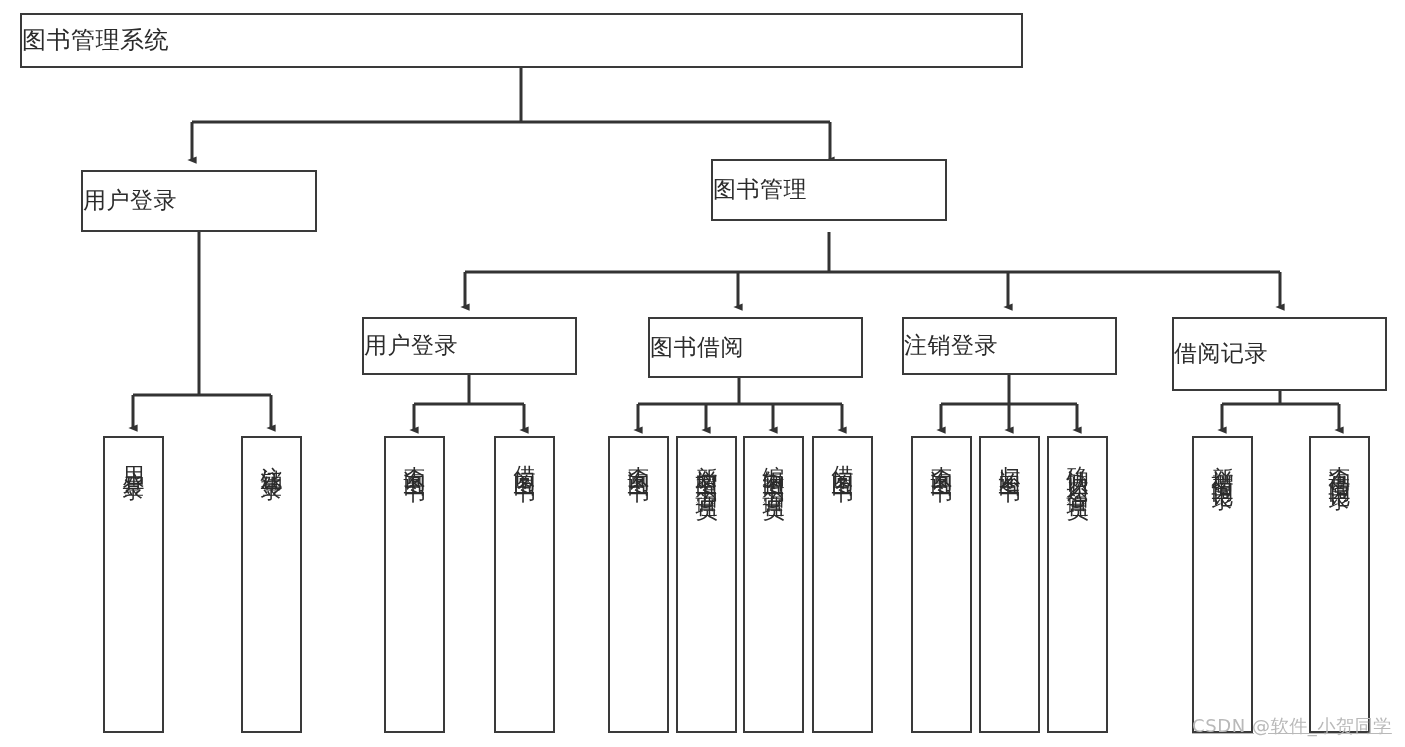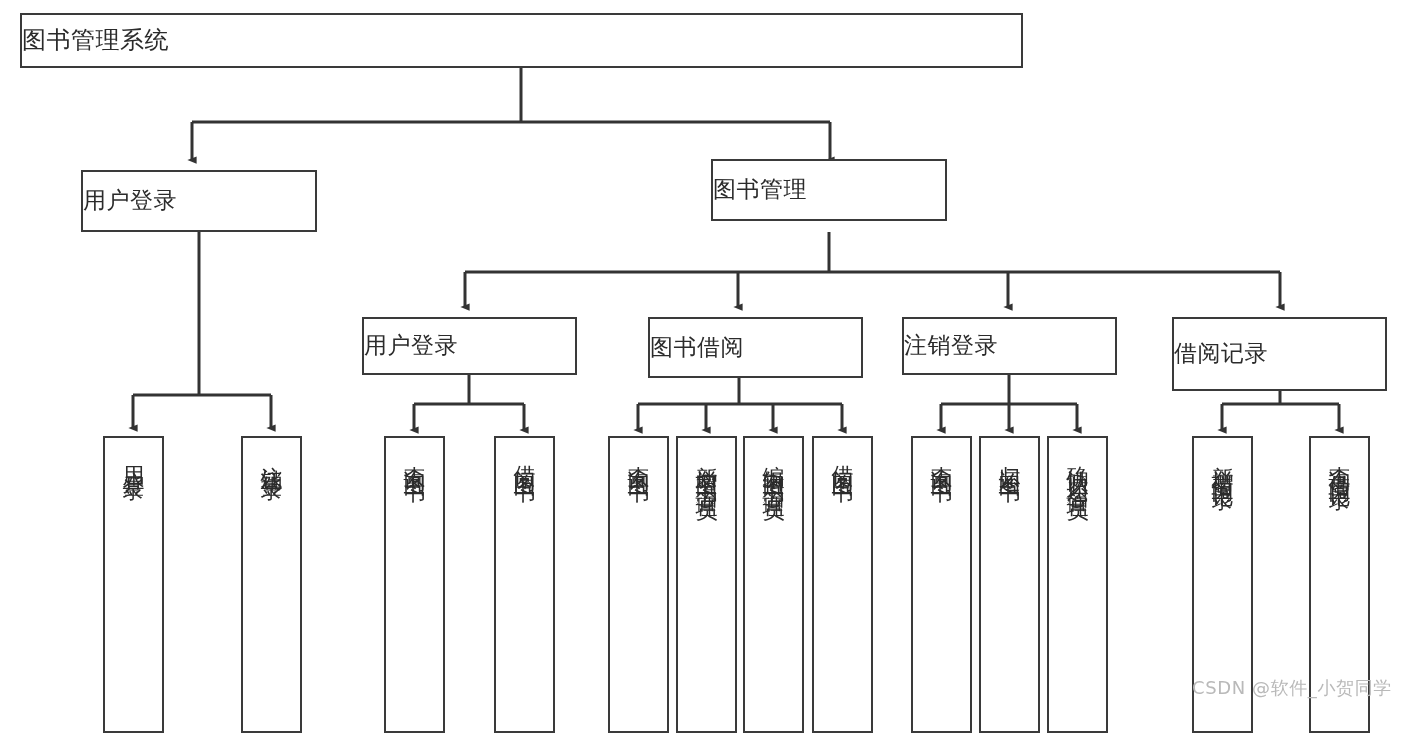--- a/index.html
+++ b/index.html
@@ -185,15 +185,15 @@
     <span class="label">确认归还（管理员）</span>
   </div>
 
   <div class="node vert" style="left:1192px; top:436px; width:61px; height:297px;">
     <span class="label">新增借阅记录</span>
   </div>
   <div class="node vert" style="left:1309px; top:436px; width:61px; height:297px;">
     <span class="label">查询借阅记录</span>
   </div>
 
-  <div class="watermark" style="left:1192px; top:676px;">CSDN @软件_小贺同学</div>
+  <div class="watermark" style="left:1192px; top:714px;text-decoration:underline;">CSDN @软件_小贺同学</div>
 
 </div>
 
 </body></html>

